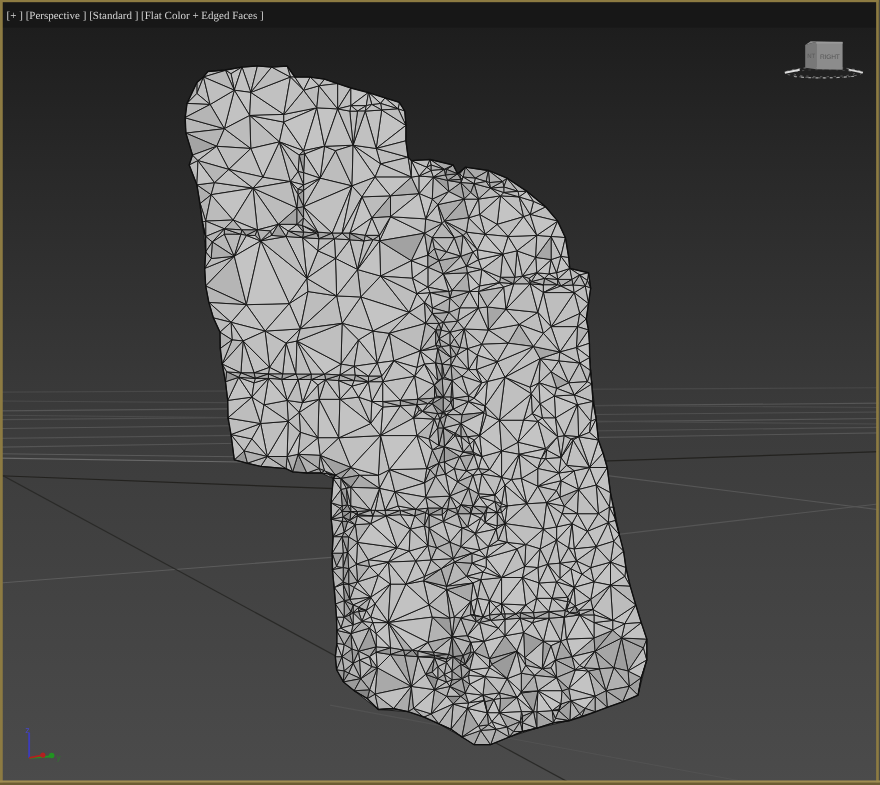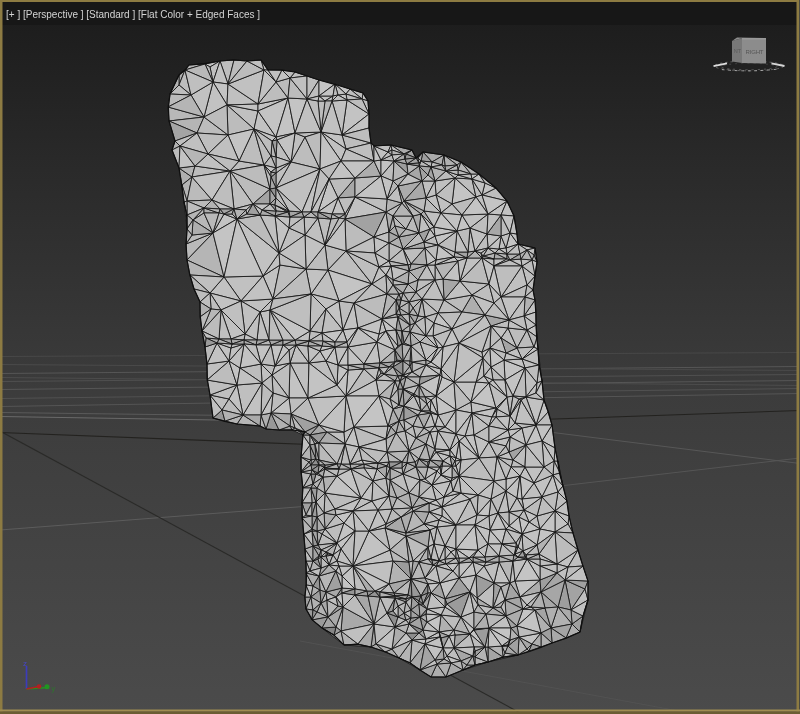--- a/index.html
+++ b/index.html
@@ -1,18 +1,18 @@
 <!DOCTYPE html>
 <html><head><meta charset="utf-8">
 <style>
 html,body{margin:0;padding:0;background:#8a7940;width:800px;height:714px;overflow:hidden}
 #vp{position:absolute;left:0;top:0;width:800px;height:714px;box-sizing:border-box;
 }
 #vp svg{display:block}
-#label{position:absolute;left:6px;top:8.5px;font-family:Liberation Sans, sans-serif;
+#label{position:absolute;left:6px;top:8.5px;font-family:Liberation Serif, serif;
 font-size:10px;color:#d4d4d4;white-space:pre}
 </style></head>
 <body>
 <div id="vp">
     <svg width="800" height="714" viewBox="0 0 800 714">
 <defs>
 <linearGradient id="bg" x1="0" y1="0" x2="0" y2="1">
 <stop offset="0" stop-color="#1b1b1b"></stop>
 <stop offset="0.22" stop-color="#292929"></stop>
 <stop offset="0.55" stop-color="#3c3c3c"></stop>

